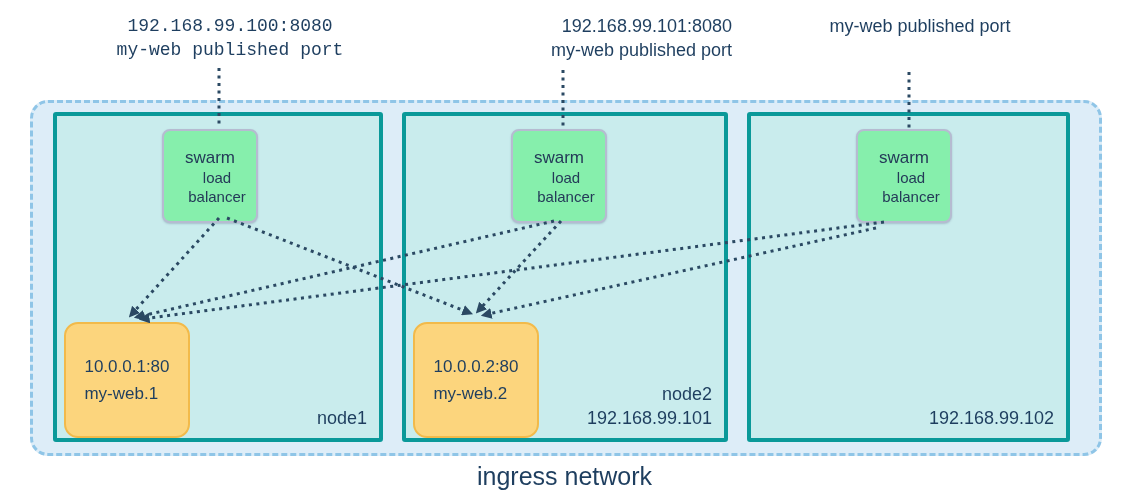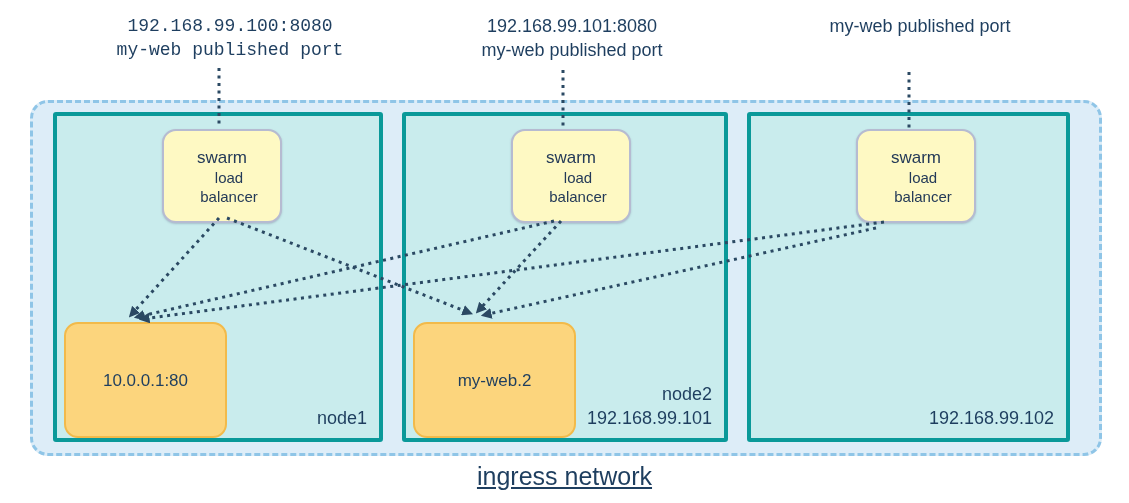--- a/index.html
+++ b/index.html
@@ -18,41 +18,40 @@
   
   .port-label {
     position:absolute; top:14px;
     width:320px;
     text-align:center;
     font-size:18px; line-height:24px;
     color:#1e3e5f;
     z-index:2;
   }
   .port-label.p0 { left:70px;font-family:Liberation Mono, monospace; }
-  .port-label.p1 { left:412px; }
+  .port-label.p1 { left:412px;text-align:right; }
   .port-label.p2 { left:760px; }
 
   
   .ingress {
     position:absolute;
     left:30px; top:100px;
     width:1072px; height:356px;
     background:#ddedf8;
     border:3px dashed #8fc5e7;
     border-radius:18px;
     z-index:1;
   }
   .ingress-caption {
     position:absolute;
     left:0; top:461px; width:1129px;
     text-align:center;
     font-size:25px; line-height:30px;
     color:#1e3e5f;
     z-index:2;
-    text-decoration:underline;
   }
 
   
   .node {
     position:absolute;
     top:112px; height:330px;
     background:#c9eced;
     border:4px solid #0a9999;
     border-radius:3px;
     z-index:2;
@@ -65,39 +64,39 @@
     right:12px; bottom:8px;
     text-align:right;
     font-size:18px; line-height:24px;
     color:#1e3e5f;
   }
 
   
   .lb {
     position:absolute;
     left:105px; top:13px;
-    width:120px; height:94px;
-    background:#fef9c3;
+    width:96px; height:94px;
+    background:#86efac;
     border:2px solid #b6bbd1;
-    border-radius:14px;
+    border-radius:8px;
     box-shadow:0 1px 2px rgba(100,110,140,0.35);
     display:flex; flex-direction:column;
     align-items:center; justify-content:center;
     text-align:center;
     color:#243a58;
     z-index:6;
   }
   .lb-title { font-size:17px; line-height:21px; }
   .lb-line  { font-size:15px; line-height:19px;margin-left:14px; }
 
   
   .task {
     position:absolute;
     left:7px; top:206px;
-    width:163px; height:116px;
+    width:126px; height:116px;
     background:#fcd57d;
     border:2px solid #f2ba4a;
     border-radius:14px;
     display:flex; align-items:center; justify-content:center;
     color:#1e3e5f;
     z-index:6;
   }
   .task-text { text-align:left; font-size:17px; line-height:27px; }
 
   
@@ -135,35 +134,37 @@
 
   <div class="node n0">
     <div class="lb">
       <div class="lb-title">swarm</div>
       <div class="lb-line">load</div>
       <div class="lb-line">balancer</div>
     </div>
     <div class="task">
       <div class="task-text">
         <div>10.0.0.1:80</div>
+        <div>my-web.1</div>
       </div>
     </div>
     <div class="node-label">
       <div>node1</div>
     </div>
   </div>
 
   <div class="node n1">
     <div class="lb">
       <div class="lb-title">swarm</div>
       <div class="lb-line">load</div>
       <div class="lb-line">balancer</div>
     </div>
     <div class="task">
       <div class="task-text">
+        <div>10.0.0.2:80</div>
         <div>my-web.2</div>
       </div>
     </div>
     <div class="node-label">
       <div>node2</div>
       <div>192.168.99.101</div>
     </div>
   </div>
 
   <div class="node n2">

